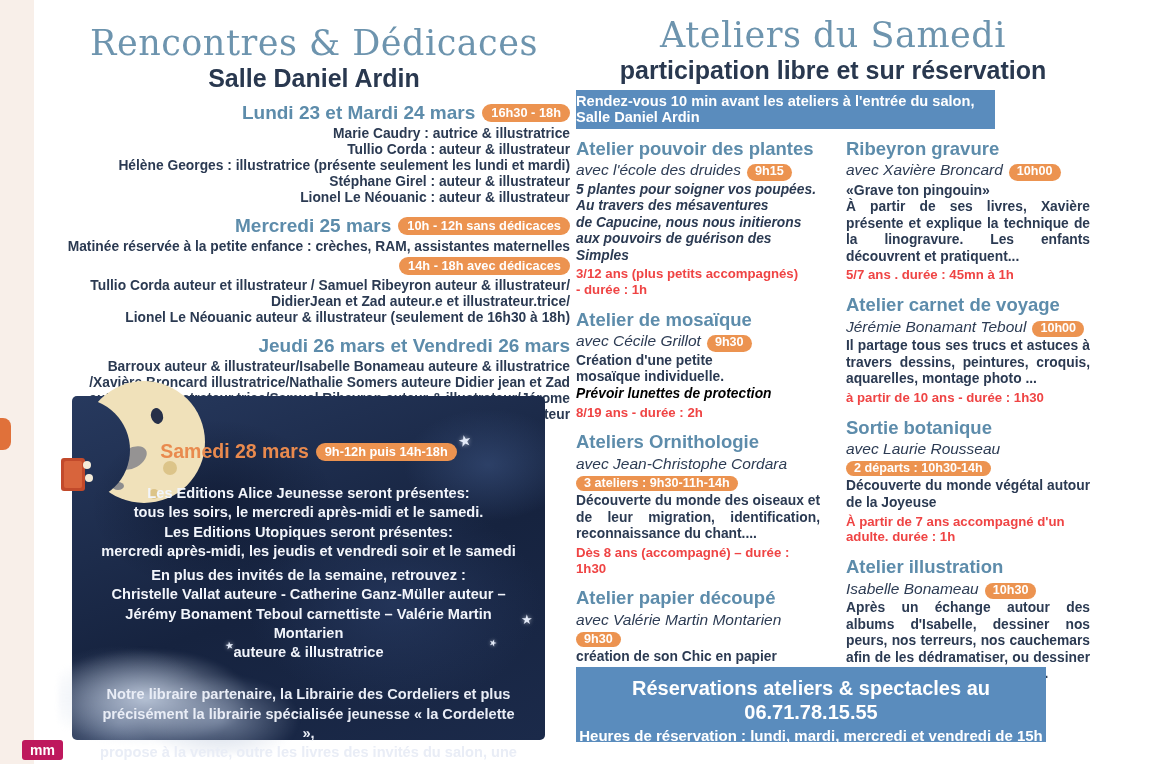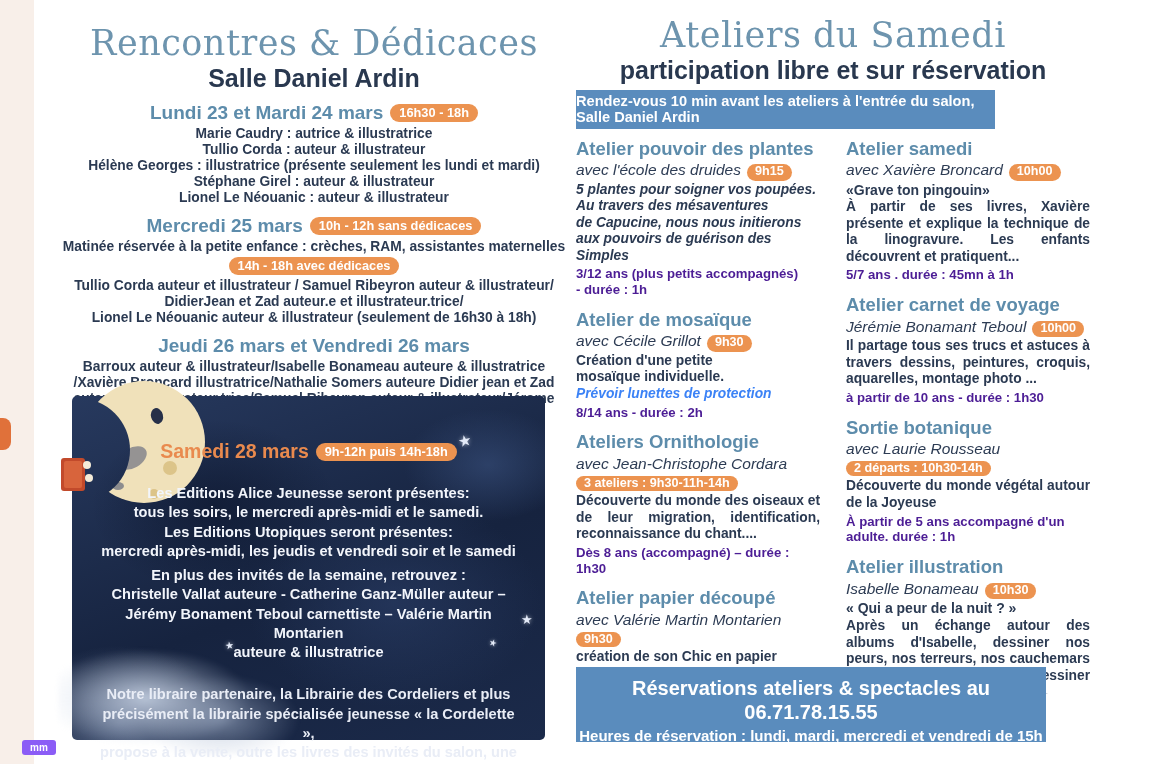--- a/index.html
+++ b/index.html
@@ -4,31 +4,31 @@
 <style>
   html,body{margin:0;padding:0;}
   body{
     width:1152px;height:764px;position:relative;overflow:hidden;
     background:#ffffff;
     font-family:"Liberation Sans",sans-serif;
     color:#2b3a52;
   }
   .margin-strip{position:absolute;left:0;top:0;width:34px;height:764px;background:#f8efe9;}
   .edge-fragment{position:absolute;left:0;top:418px;width:11px;height:32px;background:#e0713a;border-radius:0 8px 8px 0;}
-  .mm-tooltip{position:absolute;left:22px;top:740px;background:#8b5cf6;color:#fff;
-    font-size:10px;padding:2px 8px;border-radius:3px;font-weight:600;}
+  .mm-tooltip{position:absolute;left:22px;top:740px;background:#be185d;color:#fff;
+    font-size:14px;padding:2px 8px;border-radius:3px;font-weight:600;}
 
   .preline{white-space:pre-line;}
 
   
   .col-left{position:absolute;left:58px;top:24px;width:512px;text-align:center;}
   .serif-title{font-family:"DejaVu Serif","Liberation Serif",serif;font-size:35px;color:#6d94ae;
     font-weight:400;letter-spacing:.5px;line-height:1.1;}
   .subtitle{font-size:25px;font-weight:600;color:#29384f;margin-top:1px;}
-  .day-block{margin-top:9px;}
+  .day-block{margin-top:9px;text-align:right;}
   .day-heading{font-size:19px;font-weight:700;color:#5d8cab;display:inline;}
   .badge{display:inline-block;background:#ec9350;color:#fff;font-weight:700;border-radius:10px;
     padding:1px 9px 2px;font-size:12.8px;margin-left:7px;vertical-align:2px;}
   .badge.block-badge{margin:2px 0 1px;vertical-align:0;}
   .names{font-size:13.8px;font-weight:600;line-height:1.16;margin-top:2px;color:#2b3a52;}
 
   
   .night-block{position:absolute;left:72px;top:396px;width:473px;height:344px;border-radius:5px;
     overflow:visible;color:#f2f5fb;text-align:center;
     background:
@@ -63,22 +63,22 @@
   .atelier{margin-bottom:11px;}
   .at-title{font-size:18.5px;font-weight:600;color:#5d8cab;line-height:1.15;}
   .at-with{font-size:15.5px;font-style:italic;font-weight:500;color:#2d3c54;line-height:1.25;margin-top:1px;}
   .t-badge{display:inline-block;background:#ec9350;color:#fff;font-weight:700;border-radius:9px;
     padding:0 8px 1px;font-size:12.6px;margin-left:6px;font-style:normal;}
   .t-badge.own-line{margin:2px 0 1px 0;}
   .at-quote{font-size:14px;font-weight:700;color:#2b3a52;line-height:1.2;margin-top:1px;}
   .at-desc{font-size:13.8px;font-weight:600;color:#2b3a52;line-height:1.2;margin-top:1px;}
   .at-desc.italic{font-style:italic;}
   .at-desc.just{text-align:justify;}
-  .at-note{font-size:13.8px;font-weight:600;font-style:italic;color:#3b82f6;line-height:1.2;}
-  .at-meta{font-size:13.2px;font-weight:700;color:#4c1d95;line-height:1.2;margin-top:2px;}
+  .at-note{font-size:13.8px;font-weight:600;font-style:italic;color:#000000;line-height:1.2;}
+  .at-meta{font-size:13.2px;font-weight:700;color:#ef4444;line-height:1.2;margin-top:2px;}
 
   .reservation-box{position:absolute;left:576px;top:667px;width:470px;height:75px;background:#5a8cbd;
     color:#fff;text-align:center;box-sizing:border-box;padding-top:9px;}
   .res-line1{font-size:20px;font-weight:700;line-height:1.2;}
   .res-line2{font-size:15px;font-weight:600;line-height:1.35;margin-top:2px;}
 </style>
 </head>
 <body>
 
 <div class="margin-strip"></div>
@@ -178,21 +178,21 @@
         <div class="at-meta preline">3/12 ans (plus petits accompagnés)
 - durée : 1h</div>
       </div>
 
       <div class="atelier">
         <div class="at-title">Atelier de mosaïque</div>
         <div class="at-with"><span>avec Cécile Grillot</span><span class="t-badge">9h30</span></div>
         <div class="at-desc preline">Création d'une petite
 mosaïque individuelle.</div>
         <div class="at-note">Prévoir lunettes de protection</div>
-        <div class="at-meta">8/14 ans - durée : 2h</div>
+        <div class="at-meta">8/19 ans - durée : 2h</div>
       </div>
 
       <div class="atelier">
         <div class="at-title">Ateliers  Ornithologie</div>
         <div class="at-with">avec Jean-Christophe Cordara</div>
         <span class="t-badge own-line">3 ateliers : 9h30-11h-14h</span>
         <div class="at-desc just">Découverte du monde des oiseaux et de leur migration, identification, reconnaissance du chant....</div>
         <div class="at-meta">Dès 8 ans (accompagné) – durée : 1h30</div>
       </div>
 
@@ -201,46 +201,45 @@
         <div class="at-with">avec Valérie Martin Montarien</div>
         <span class="t-badge own-line">9h30</span>
         <div class="at-desc">création de son Chic en papier découpé» – Chic, c'est l'histoire d'une petite ânesse curieuse qui part en quête du soleil...</div>
         
       </div>
 
     </div>
     <div class="at-col">
 
       <div class="atelier">
-        <div class="at-title">Atelier samedi</div>
+        <div class="at-title">Ribeyron gravure</div>
         <div class="at-with"><span>avec Xavière Broncard</span><span class="t-badge">10h00</span></div>
         <div class="at-quote">«Grave ton pingouin»</div>
         <div class="at-desc just">À partir de ses livres, Xavière présente et explique la technique de la linogravure. Les enfants découvrent et pratiquent...</div>
         <div class="at-meta">5/7 ans . durée : 45mn à 1h</div>
       </div>
 
       <div class="atelier">
         <div class="at-title">Atelier carnet de voyage</div>
         <div class="at-with"><span>Jérémie Bonamant Teboul</span><span class="t-badge">10h00</span></div>
         <div class="at-desc just">Il partage tous ses trucs et astuces à travers dessins, peintures, croquis, aquarelles, montage photo ...</div>
         <div class="at-meta">à partir de 10 ans - durée : 1h30</div>
       </div>
 
       <div class="atelier">
         <div class="at-title">Sortie botanique</div>
         <div class="at-with">avec Laurie Rousseau</div>
         <span class="t-badge own-line">2 départs : 10h30-14h</span>
         <div class="at-desc just">Découverte du monde végétal autour de la Joyeuse</div>
-        <div class="at-meta">À partir de 5 ans accompagné d'un adulte. durée : 1h</div>
+        <div class="at-meta">À partir de 7 ans accompagné d'un adulte. durée : 1h</div>
       </div>
 
       <div class="atelier">
         <div class="at-title">Atelier illustration</div>
         <div class="at-with"><span>Isabelle Bonameau</span><span class="t-badge">10h30</span></div>
-        <div class="at-quote">« Qui a peur de la nuit ? »</div>
         <div class="at-desc just">Après un échange autour des albums d'Isabelle, dessiner nos peurs, nos terreurs, nos cauchemars afin de les dédramatiser, ou dessiner les monstres qui les incarnent.</div>
 
       </div>
 
     </div>
   </div>
 </div>
 
 <div class="reservation-box">
   <div class="res-line1">Réservations ateliers &amp; spectacles au 06.71.78.15.55</div>

